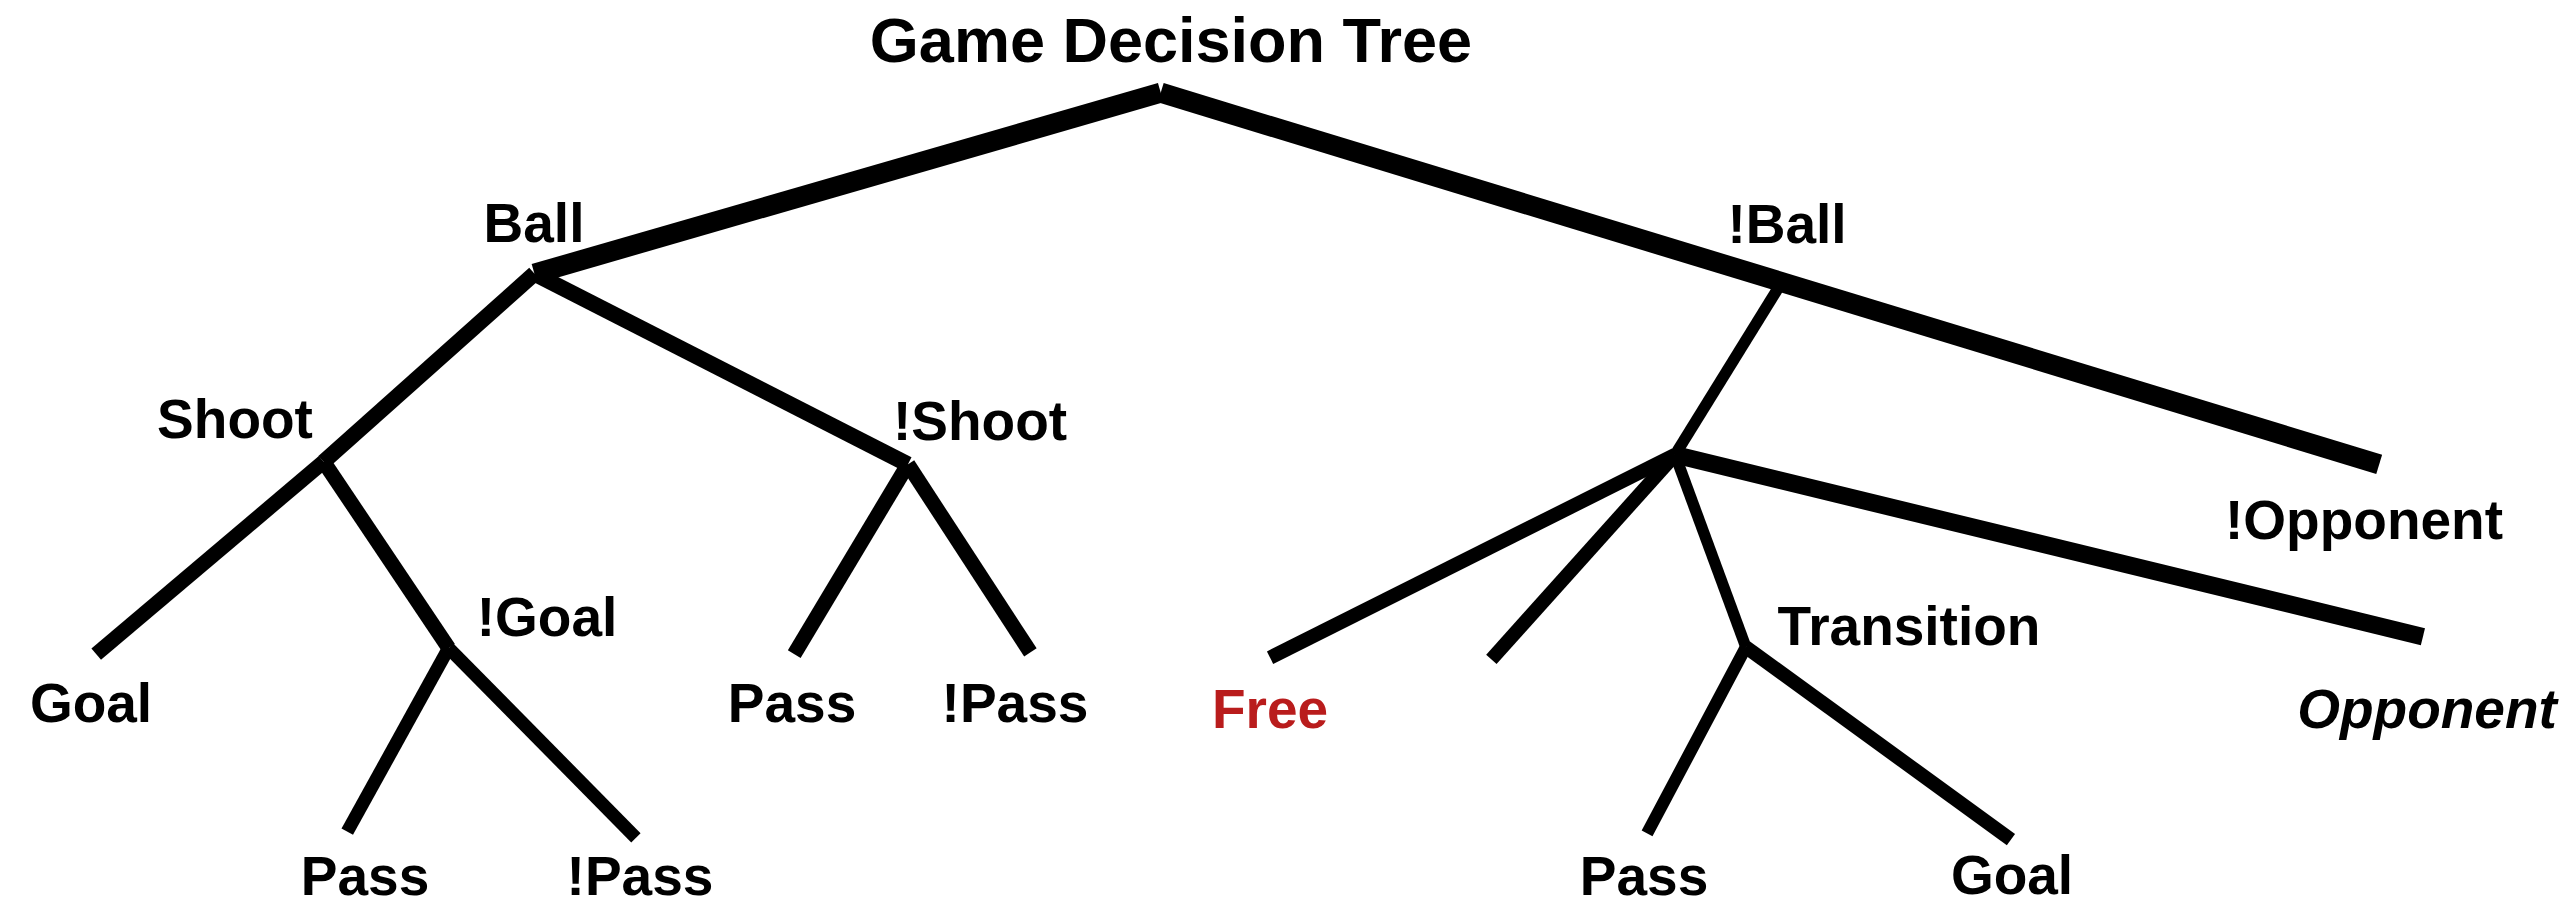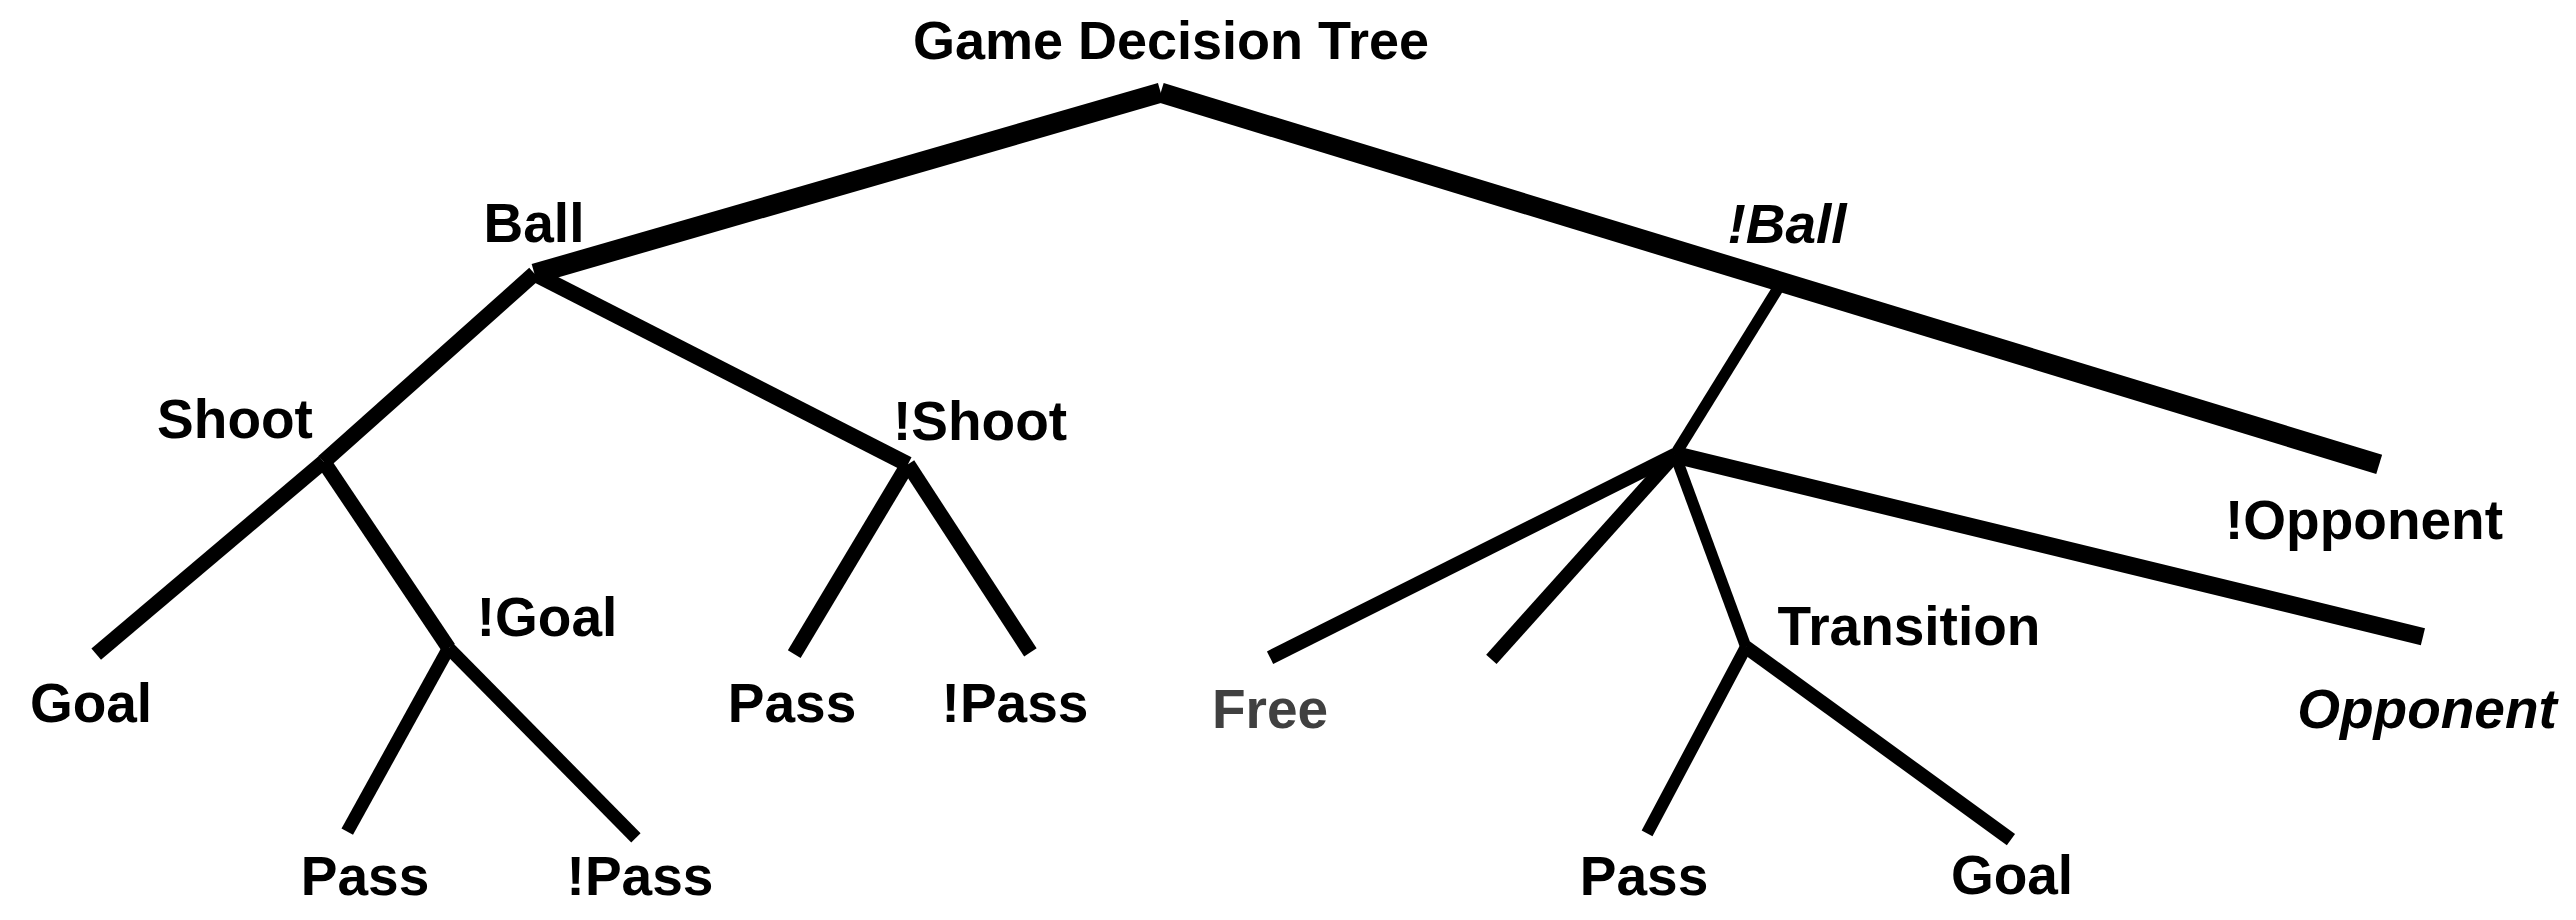--- a/index.html
+++ b/index.html
@@ -32,21 +32,21 @@
     line-height: 1;
     color: #000000;
     white-space: nowrap;
     user-select: none;
   }
   .diagram-title {
     position: absolute;
     transform: translate(-50%, -50%);
     font-family: "Liberation Sans", sans-serif;
     font-weight: 700;
-    font-size: 54px;
+    font-size: 63px;
     line-height: 1;
     color: #000000;
     white-space: nowrap;
     user-select: none;
   }
 </style>
 </head>
 <body>
 
 <div class="canvas" style="width: 2576px; height: 920px; background: rgb(255, 255, 255);">
@@ -64,29 +64,29 @@
       <line x1="2040" y1="318" x2="1915" y2="520" stroke="#000000" stroke-width="13" stroke-linecap="butt"></line>
       <line x1="1915" y1="520" x2="1452" y2="752" stroke="#000000" stroke-width="16" stroke-linecap="butt"></line>
       <line x1="1915" y1="520" x2="1705" y2="754" stroke="#000000" stroke-width="16" stroke-linecap="butt"></line>
       <line x1="1915" y1="520" x2="1996" y2="740" stroke="#000000" stroke-width="13" stroke-linecap="butt"></line>
       <line x1="1915" y1="520" x2="2770" y2="728" stroke="#000000" stroke-width="20" stroke-linecap="butt"></line>
       <line x1="1996" y1="740" x2="1883" y2="953" stroke="#000000" stroke-width="14" stroke-linecap="butt"></line>
       <line x1="1996" y1="740" x2="2299" y2="960" stroke="#000000" stroke-width="16" stroke-linecap="butt"></line>
     </svg>
   <div class="diagram-title" style="left: 1171px; top: 40px; color: rgb(0, 0, 0);">Game Decision Tree</div>
 <div class="node-label" style="left: 534px; top: 223px; color: rgb(0, 0, 0);">Ball</div>
-    <div class="node-label" style="left: 1787px; top: 224px; color: rgb(0, 0, 0); font-style: italic;">!Ball</div>
+    <div class="node-label" style="left: 1787px; top: 224px; color: rgb(0, 0, 0);">!Ball</div>
     <div class="node-label" style="left: 235px; top: 419px; color: rgb(0, 0, 0);">Shoot</div>
     <div class="node-label" style="left: 980px; top: 421px; color: rgb(0, 0, 0);">!Shoot</div>
     <div class="node-label" style="left: 2364px; top: 520px; color: rgb(0, 0, 0);">!Opponent</div>
     <div class="node-label" style="left: 547px; top: 617px; color: rgb(0, 0, 0);">!Goal</div>
     <div class="node-label" style="left: 91px; top: 703px; color: rgb(0, 0, 0);">Goal</div>
     <div class="node-label" style="left: 365px; top: 876px; color: rgb(0, 0, 0);">Pass</div>
     <div class="node-label" style="left: 640px; top: 876px; color: rgb(0, 0, 0);">!Pass</div>
     <div class="node-label" style="left: 792px; top: 703px; color: rgb(0, 0, 0);">Pass</div>
     <div class="node-label" style="left: 1015px; top: 703px; color: rgb(0, 0, 0);">!Pass</div>
-    <div class="node-label" style="left: 1270px; top: 709px; color: #404040;">Free</div>
+    <div class="node-label" style="left: 1270px; top: 709px; color: #b91c1c;">Free</div>
     <div class="node-label" style="left: 1909px; top: 626px; color: rgb(0, 0, 0);">Transition</div>
     <div class="node-label" style="left: 2427px; top: 709px; color: rgb(0, 0, 0); font-style: italic;">Opponent</div>
     <div class="node-label" style="left: 1644px; top: 876px; color: rgb(0, 0, 0);">Pass</div>
     <div class="node-label" style="left: 2012px; top: 875px; color: rgb(0, 0, 0);">Goal</div>
   </div>
 
 
 </body></html>

